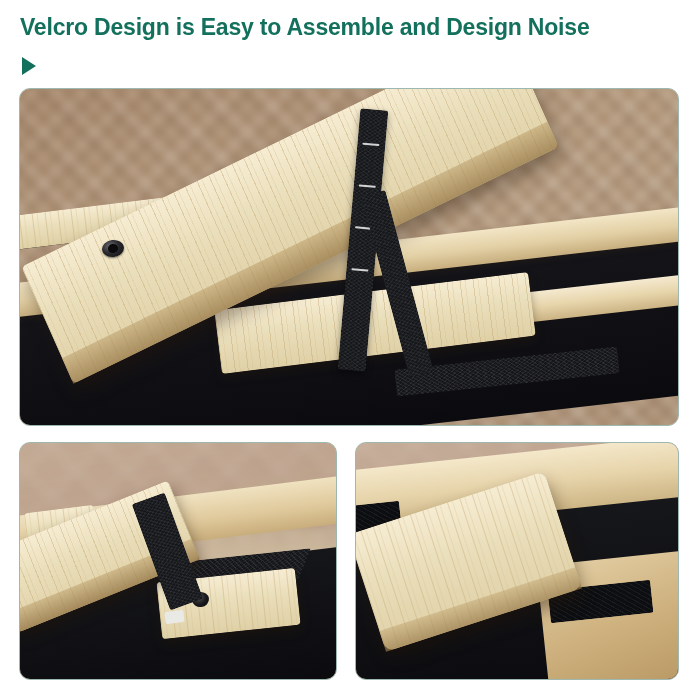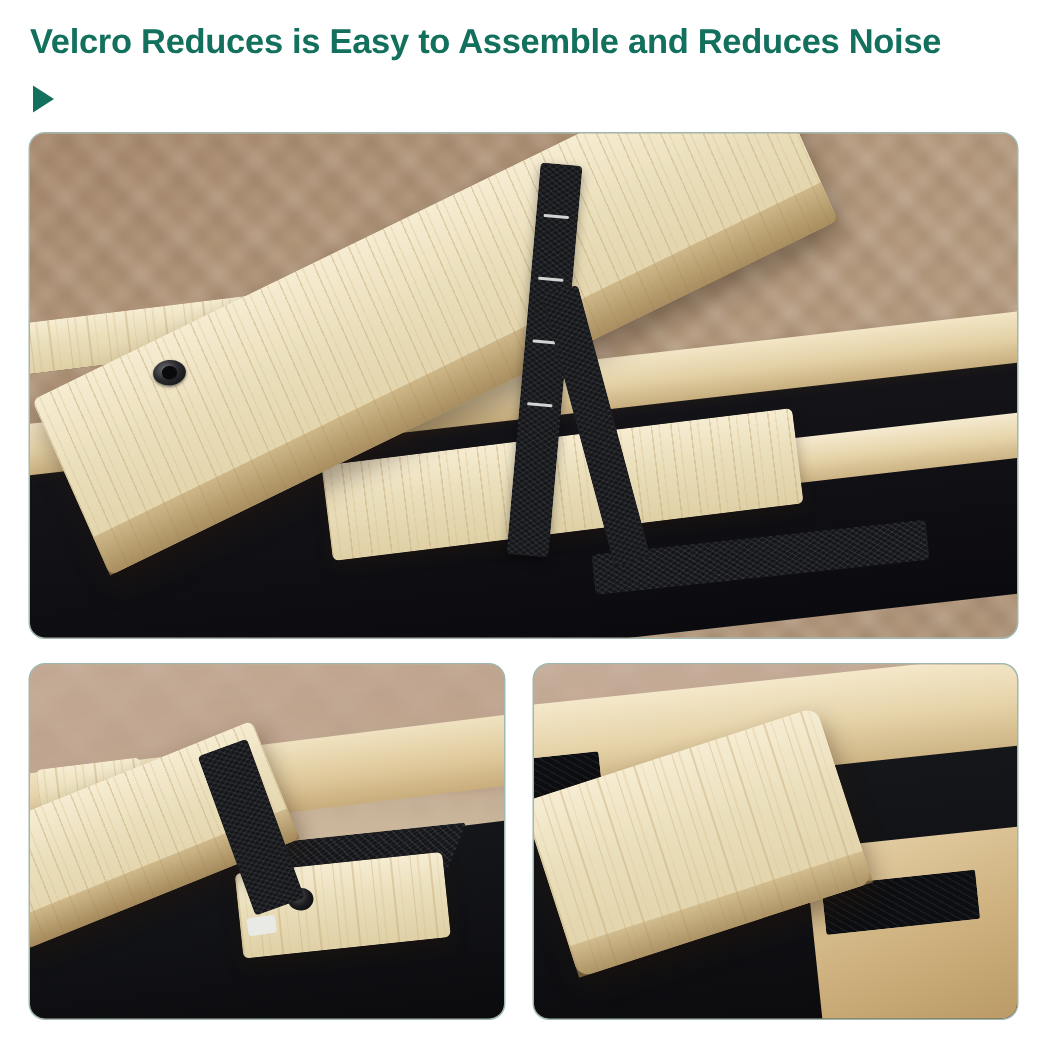--- a/index.html
+++ b/index.html
@@ -280,21 +280,21 @@
     box-shadow:0 9px 16px rgba(35,22,10,.42);
   }
   #photo-right .slat .edge{
     position:absolute;left:0;right:0;bottom:0;height:18%;
     background:linear-gradient(180deg,rgba(190,160,108,.45),rgba(152,122,74,.7));
   }
 </style>
 </head>
 <body>
 
-<div class="headline">Velcro Reduces is Easy to Assemble and Reduces Noise</div>
+<div class="headline">Velcro Design is Easy to Assemble and Design Noise</div>
 
 <div class="marker-row">
   <span class="tri-marker"></span>
 </div>
 
 <div class="photo" id="photo-main">
   <div class="scene">
     <div class="parquet"></div>
     <div class="parquet-wash"></div>
 

